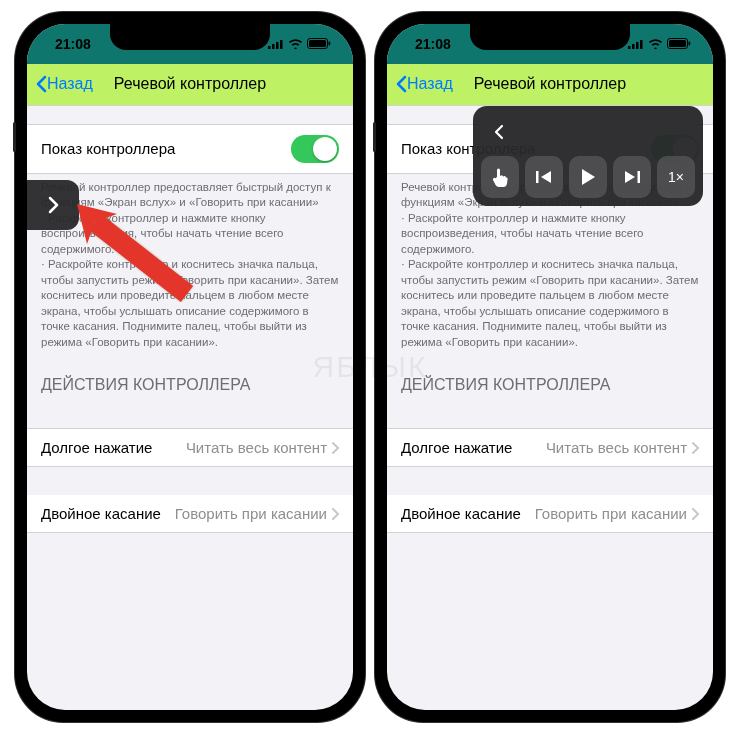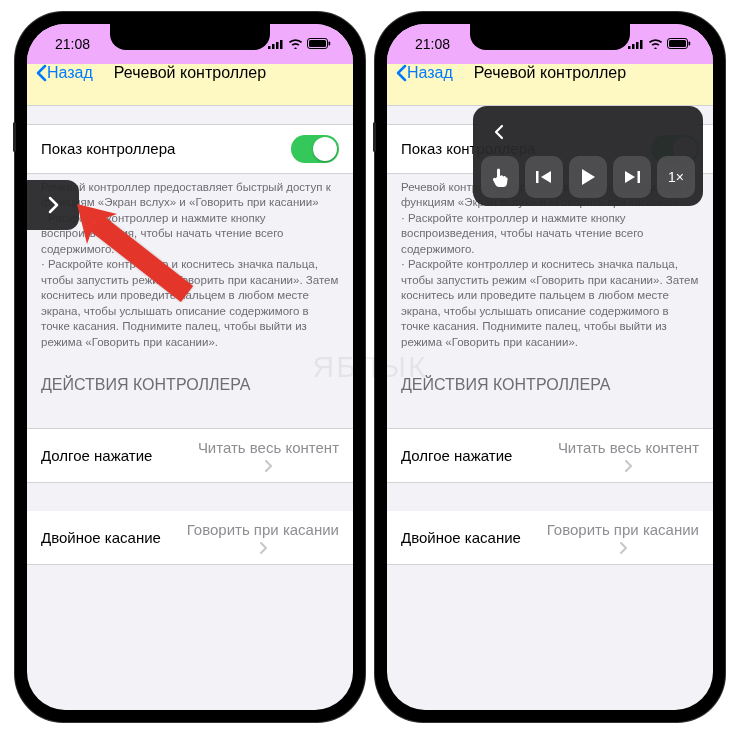--- a/index.html
+++ b/index.html
@@ -46,30 +46,30 @@
     border-bottom-right-radius: 16px;
     z-index: 50;
   }
   .statusbar {
     height: 40px;
     display: flex;
     justify-content: space-between;
     align-items: center;
     padding: 0 22px 0 28px;
     font-size: 14px;
-    font-weight: 400;
-    background: #f0abfc;
+    font-weight: 700;
+    background: #0f766e;
   }
   .status-icons { display: flex; align-items: center; gap: 4px; }
   .navbar {
     height: 42px;
-    background: #fef9c3;
+    background: #bef264;
     border-bottom: 1px solid #d1d1d6;
     display: flex;
-    align-items: flex-start;
+    align-items: center;
     position: relative;
   }
   .back {
     display: flex; align-items: center;
     color: #007aff;
     font-size: 16px;
     padding-left: 8px;
     cursor: pointer;
   }
   .title {
@@ -87,21 +87,21 @@
     border-bottom: 1px solid #d1d1d6;
     padding: 10px 14px;
     display: flex;
     justify-content: space-between;
     align-items: center;
     font-size: 15px;
     margin-top: 28px;
   }
   .row + .row { border-top: none; justify-content: space-between; }
   .row .label { color: #000; }
-  .row .value { color: #8e8e93; display: flex; align-items: center; gap: 4px; flex-direction: column;}
+  .row .value { color: #8e8e93; display: flex; align-items: center; gap: 4px;}
   .toggle {
     width: 48px; height: 28px; border-radius: 14px;
     background: #34c759; position: relative;
   }
   .toggle::after {
     content: ""; position: absolute; right: 2px; top: 2px;
     width: 24px; height: 24px; background: #fff; border-radius: 50%;
     box-shadow: 0 1px 2px rgba(0,0,0,0.3);
   }
   .desc {

